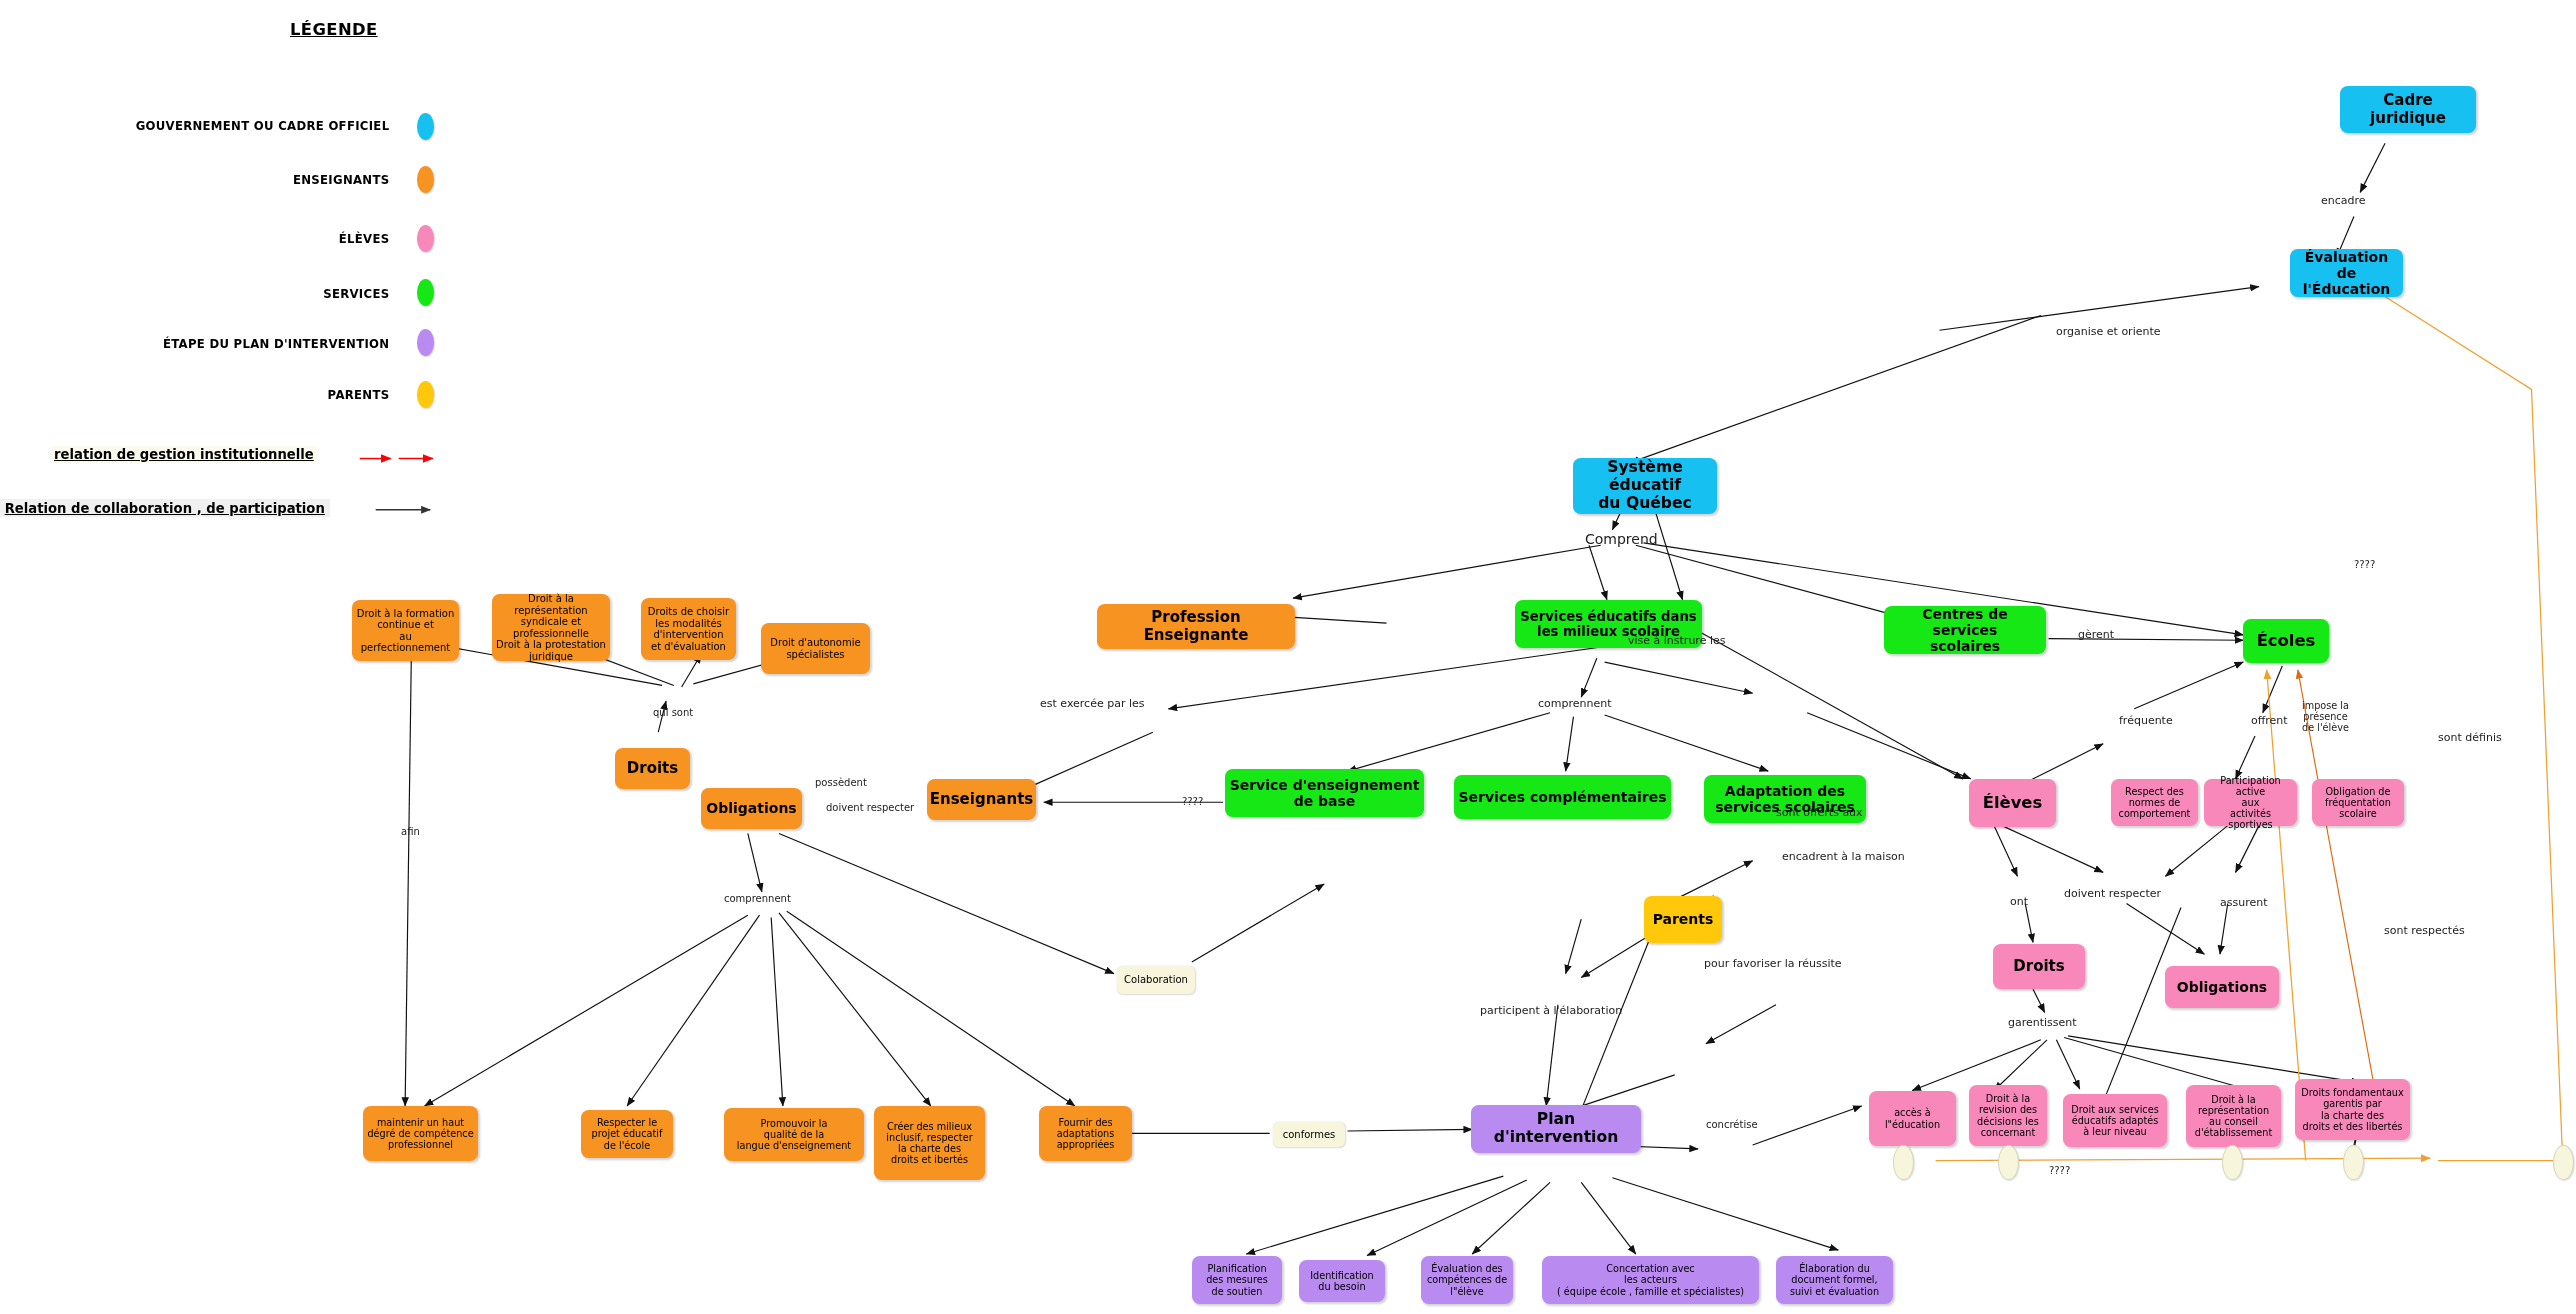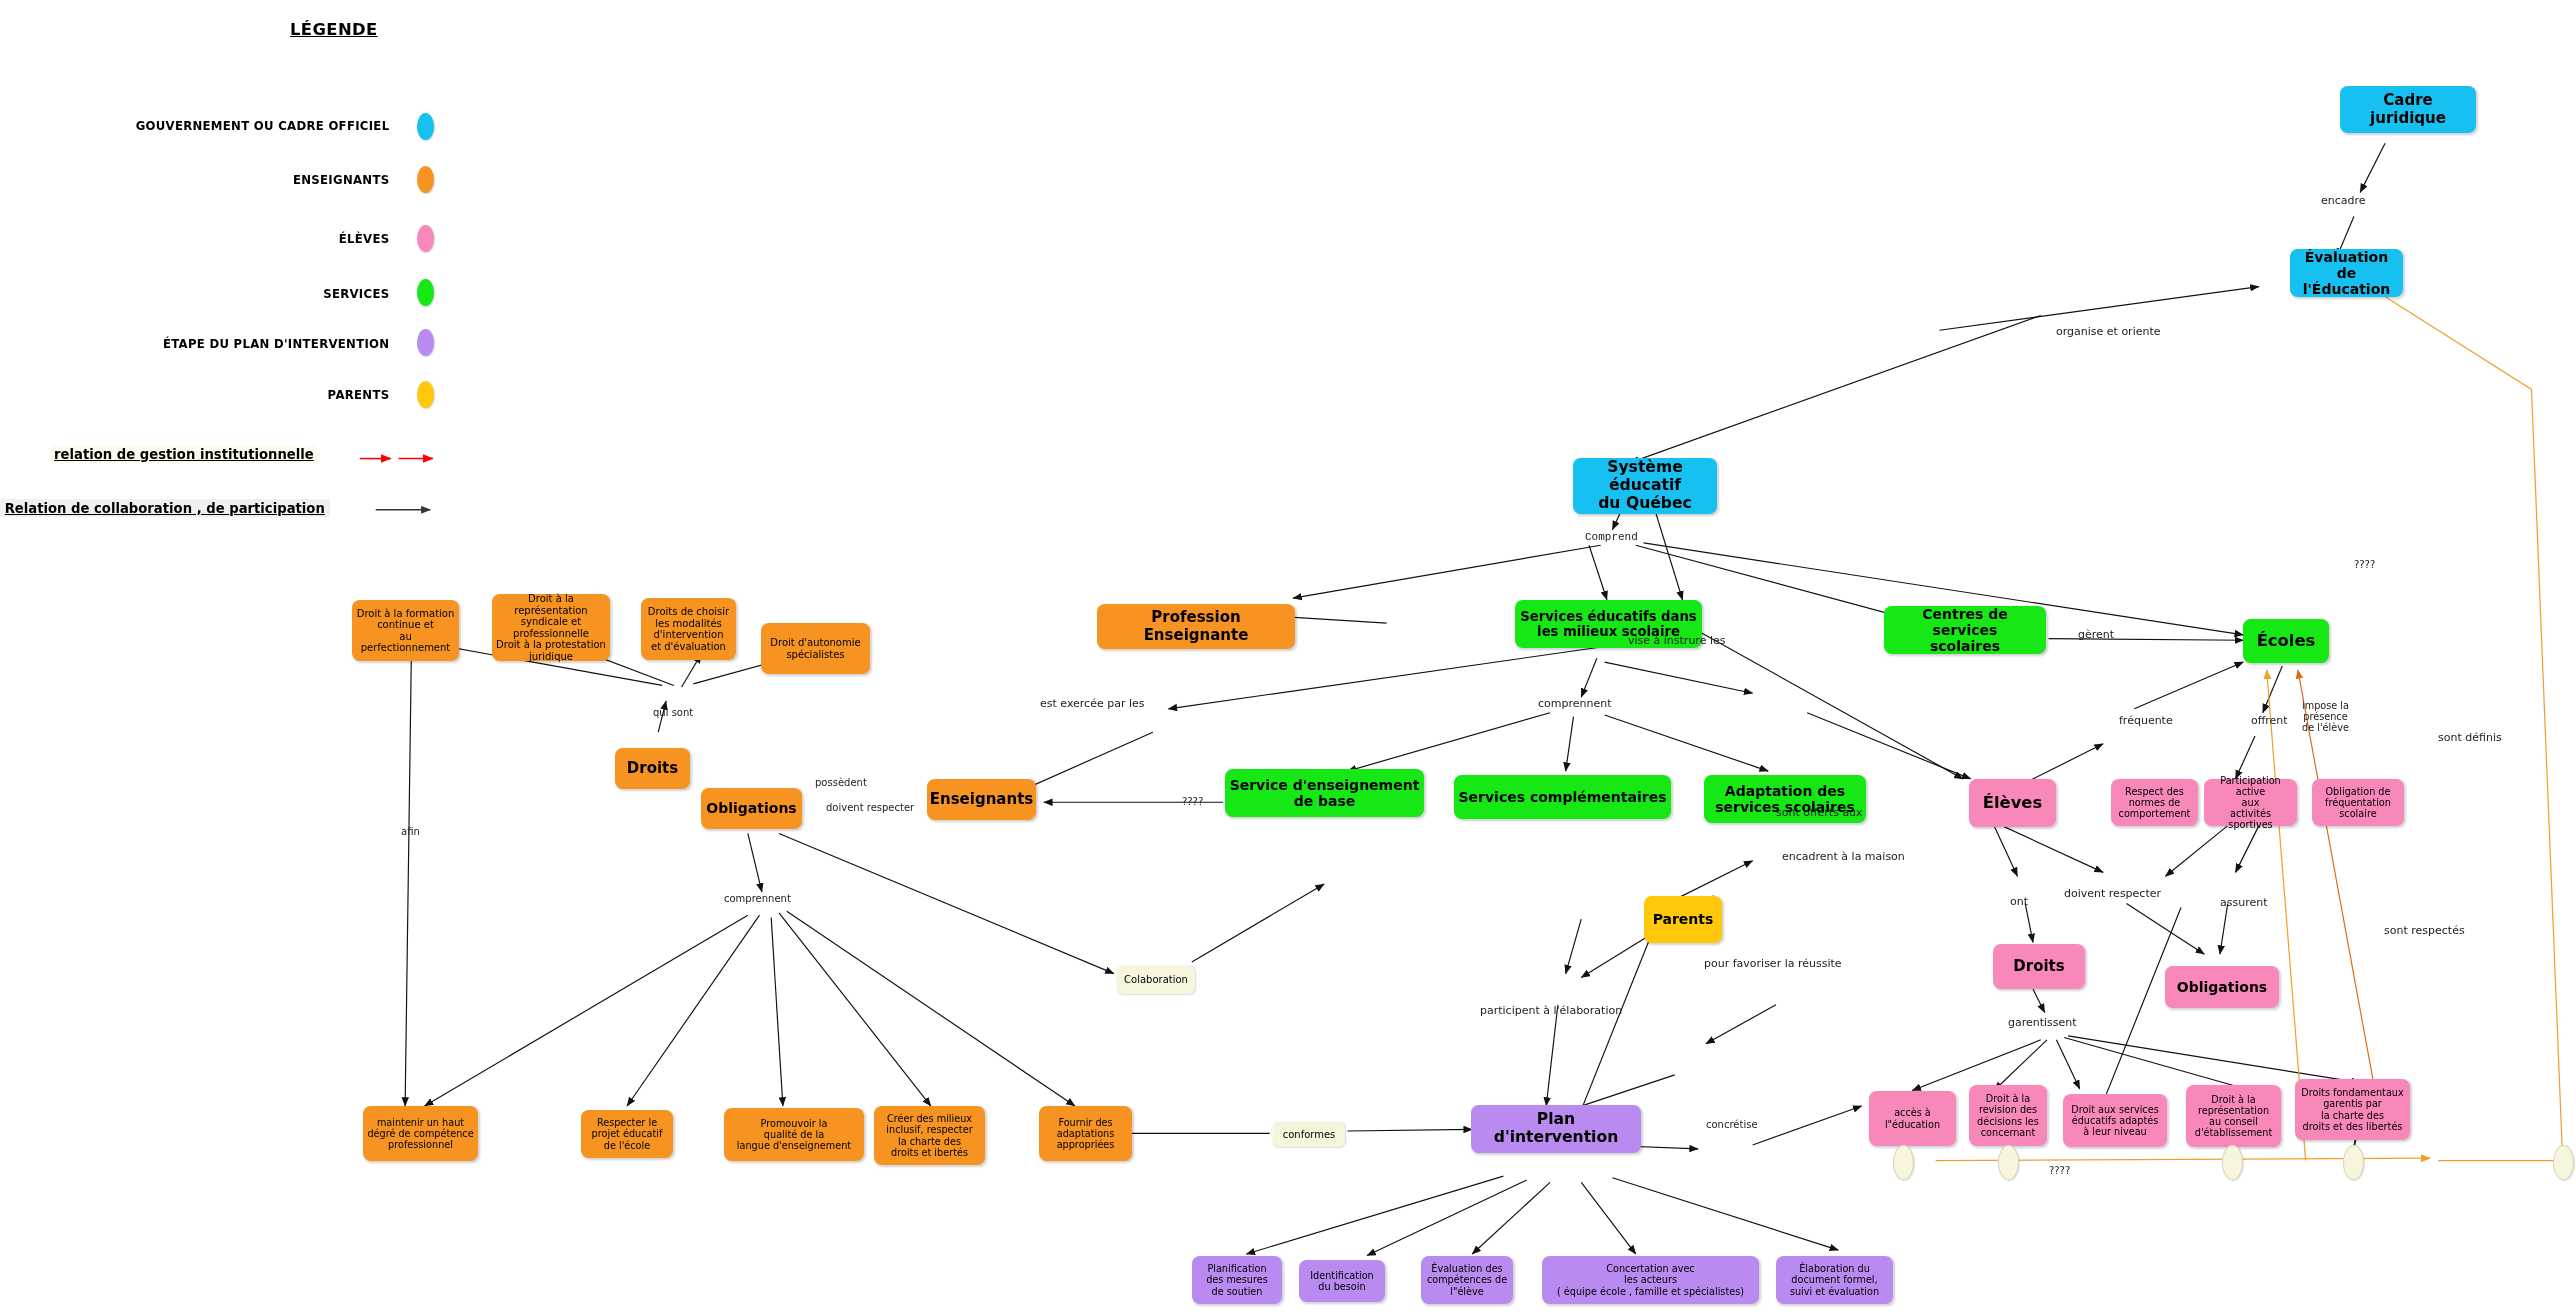--- a/index.html
+++ b/index.html
@@ -272,21 +272,21 @@
 
   <div class="node orange" style="left:363px;top:1106px;width:115px;height:55px;font-size:9.7px;white-space:pre-line;">maintenir un haut
 dégré de compétence
 professionnel</div>
   <div class="node orange" style="left:581px;top:1110px;width:92px;height:48px;font-size:9.7px;white-space:pre-line;">Respecter le
 projet éducatif
 de l'école</div>
   <div class="node orange" style="left:724px;top:1108px;width:140px;height:53px;font-size:9.7px;white-space:pre-line;">Promouvoir la
 qualité de la
 langue d'enseignement</div>
-  <div class="node orange" style="left:874px;top:1106px;width:111px;height:59px;font-size:9.7px;white-space:pre-line;">Créer des milieux
+  <div class="node orange" style="left:874px;top:1106px;width:111px;height:74px;font-size:9.7px;white-space:pre-line;">Créer des milieux
 inclusif, respecter
 la charte des
 droits et ibertés</div>
   <div class="node orange" style="left:1039px;top:1106px;width:93px;height:55px;font-size:9.7px;white-space:pre-line;">Fournir des
 adaptations
 appropriées</div>
 
   <div class="node pink" style="left:1869px;top:1091px;width:87px;height:55px;font-size:9.7px;white-space:pre-line;">accès à
 l"éducation</div>
   <div class="node pink" style="left:1969px;top:1085px;width:78px;height:61px;font-size:9.7px;white-space:pre-line;">Droit à la
@@ -321,21 +321,21 @@
 suivi et évaluation</div>
 
   <div class="oval" style="left:1893px;top:1145px;width:18.7px;height:33px;"></div>
   <div class="oval" style="left:1998px;top:1145px;width:18.7px;height:33px;"></div>
   <div class="oval" style="left:2222px;top:1145px;width:18.7px;height:33px;"></div>
   <div class="oval" style="left:2343px;top:1145px;width:18.7px;height:33px;"></div>
   <div class="oval" style="left:2553px;top:1145px;width:18.7px;height:33px;"></div>
 
   <div class="elabel" style="left:2321px;top:195px;font-size:11px;">encadre</div>
   <div class="elabel" style="left:2056px;top:326px;font-size:11px;">organise et oriente</div>
-  <div class="elabel" style="left:1585px;top:531px;font-size:11px;font-family:Liberation Mono, monospace;">Comprend</div>
+  <div class="elabel" style="left:1585px;top:531px;font-size:14px;">Comprend</div>
   <div class="elabel" style="left:1628px;top:635px;font-size:11px;">vise à instrure les</div>
   <div class="elabel" style="left:2078px;top:629px;font-size:11px;">gèrent</div>
   <div class="elabel" style="left:1040px;top:698px;font-size:11px;">est exercée par les</div>
   <div class="elabel" style="left:1538px;top:698px;font-size:11px;">comprennent</div>
   <div class="elabel" style="left:1776px;top:807px;font-size:11px;">sont offerts aux</div>
   <div class="elabel" style="left:2119px;top:715px;font-size:11px;">fréquente</div>
   <div class="elabel" style="left:2251px;top:715px;font-size:11px;">offrent</div>
   <div class="elabel" style="left:2302px;top:700px;font-size:9.7px;text-align:center;">impose la
 présence
 de l'élève</div>

